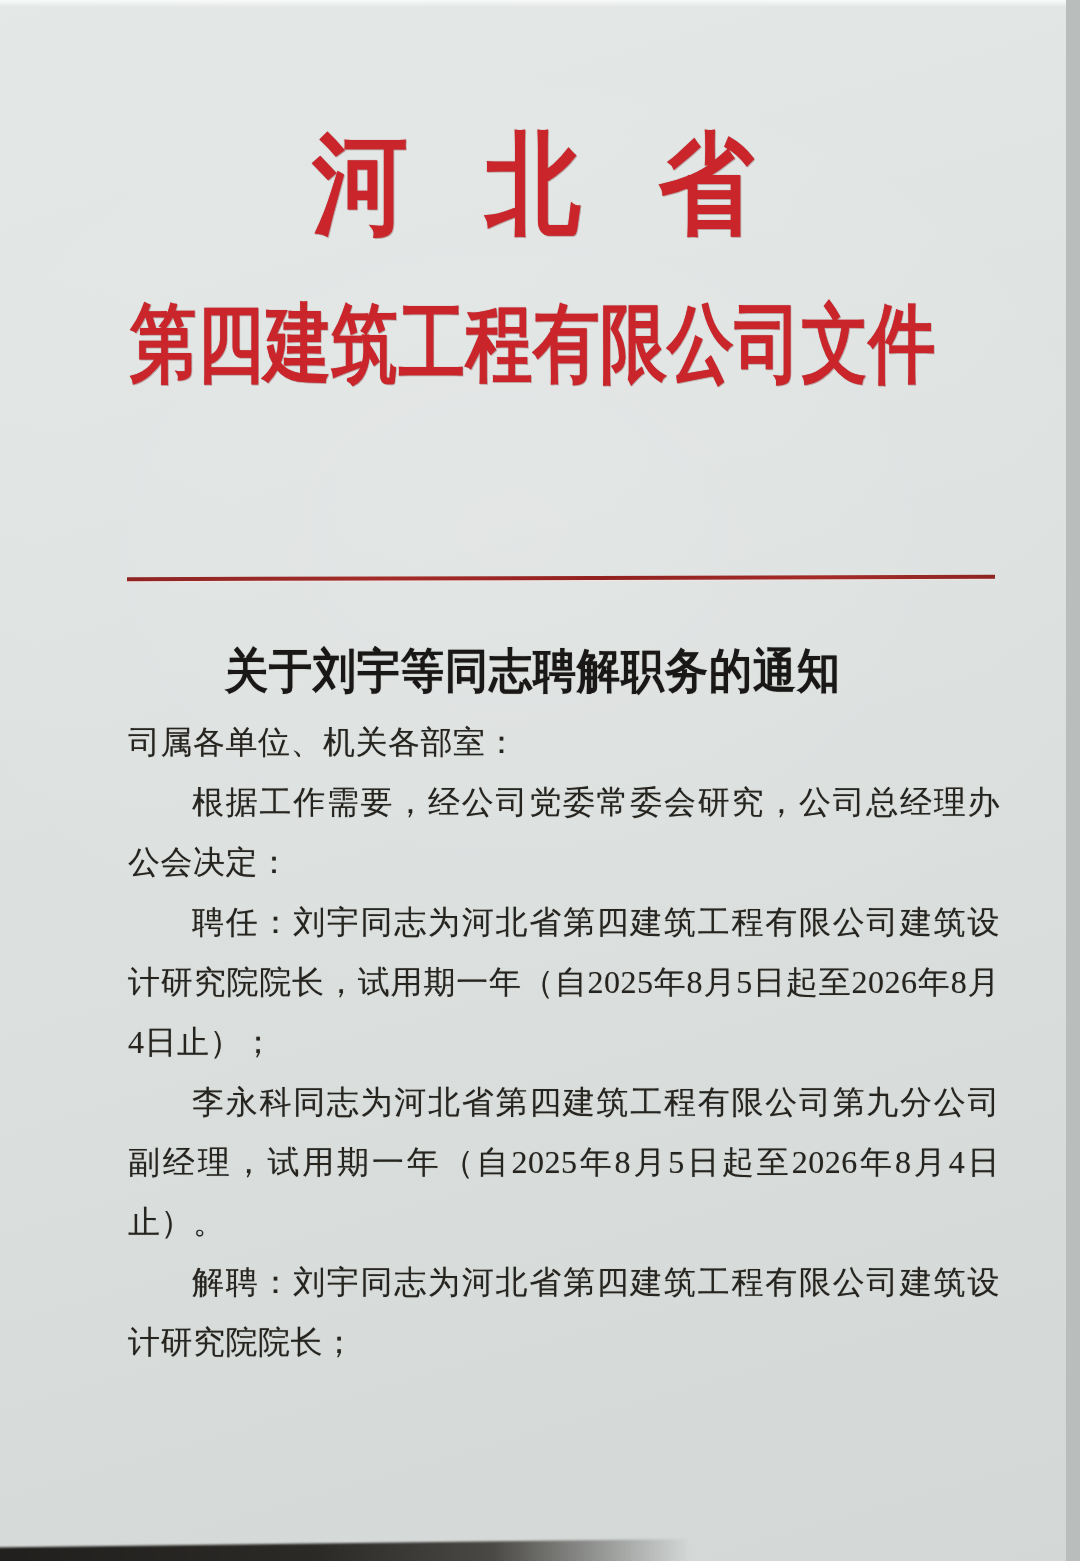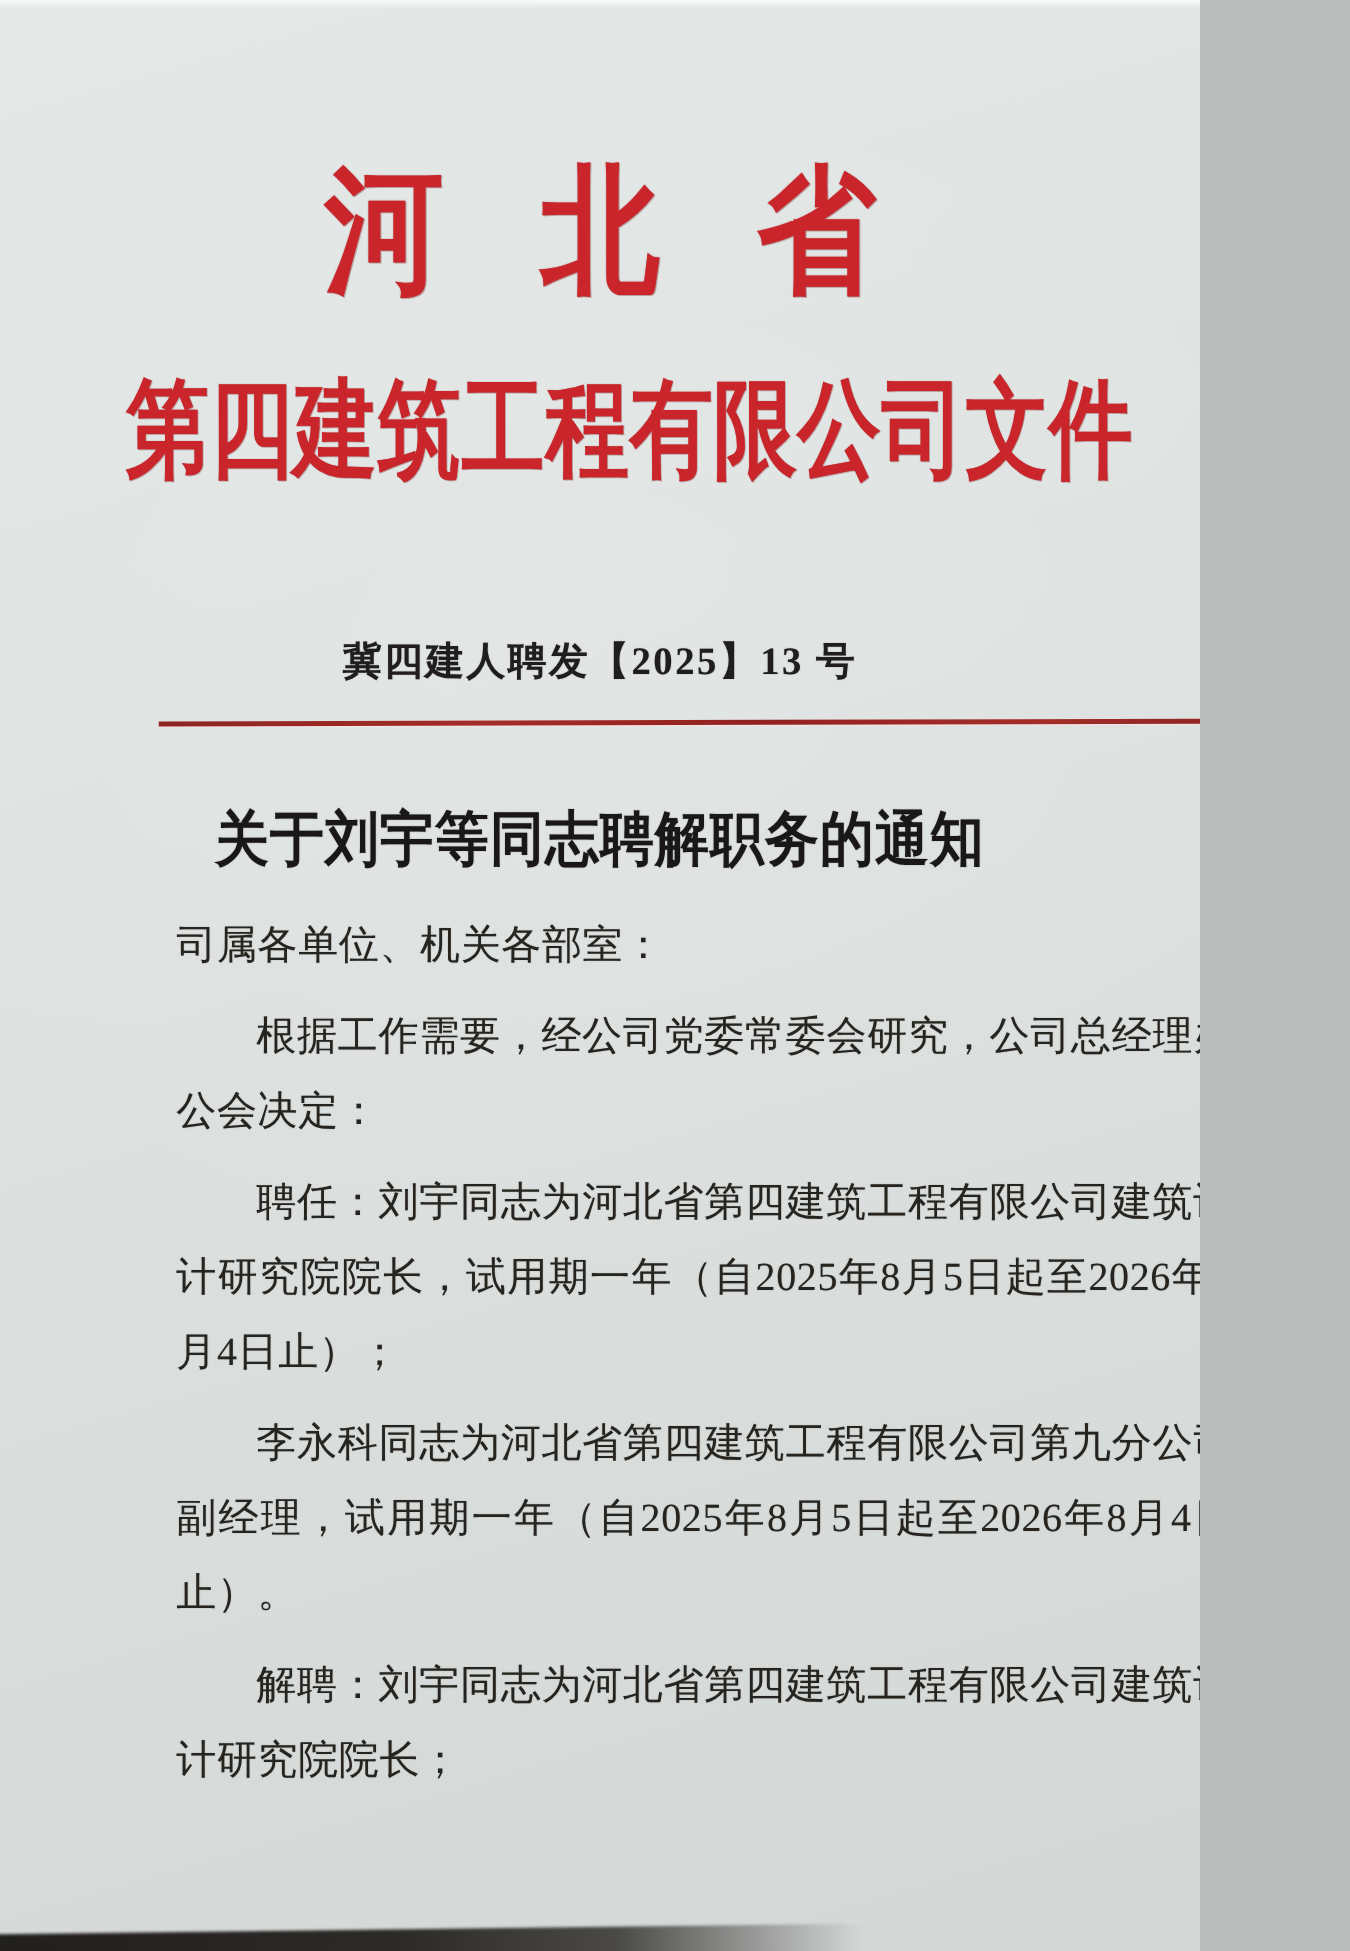--- a/index.html
+++ b/index.html
@@ -10,21 +10,21 @@
   }
   html,body{margin:0;padding:0;}
   body{
     width:1080px;height:1561px;
     font-family:"Liberation Serif","DejaVu Serif",serif;
     background:#b9bdbc;
     overflow:hidden;
   }
   .photo{
     position:relative;
-    width:960px;height:1561px;
+    width:1066px;height:1561px;
     overflow:hidden;
     background:
       radial-gradient(ellipse 980px 760px at 48% 34%, rgba(255,255,255,0.12), rgba(255,255,255,0) 70%),
       linear-gradient(164deg,#e4e8e7 0%, #dee2e1 38%, #d9dddc 68%, #d3d7d6 100%);
   }
   
   .top-edge{
     position:absolute;top:0;left:0;width:100%;height:7px;
     background:linear-gradient(to bottom, #f9fbfa, rgba(249,251,250,0));
   }
@@ -93,35 +93,34 @@
   }
   .body-block{
     position:absolute;top:712px;left:128px;width:872px;
     font-size:32px;
     line-height:60px;
     color:var(--body-text);
     text-align:justify;
     letter-spacing:0.5px;
     text-shadow:0 0 1px rgba(40,40,38,0.35);
   }
-  .body-block p{margin:13px;}
+  .body-block p{margin:0;}
   .para.indent{text-indent:2em;}
   .label-bold{font-weight:normal;}
 </style>
 </head>
 <body>
 
 <div class="photo">
   <div class="top-edge"></div>
 
   <div class="region-title">河北省</div>
 
   <div class="org-title">第四建筑工程有限公司文件</div>
 
-  <div class="doc-number">冀四建人聘发【2025】13 号</div>
 
   <div class="red-rule"></div>
 
   <div class="notice-title">关于刘宇等同志聘解职务的通知</div>
 
   <div class="body-block">
     <p class="para">司属各单位、机关各部室：</p>
 
     <p class="para indent">
       <span>根据工作需要，经公司党委常委会研究，公司总经理办公会决定：</span>

